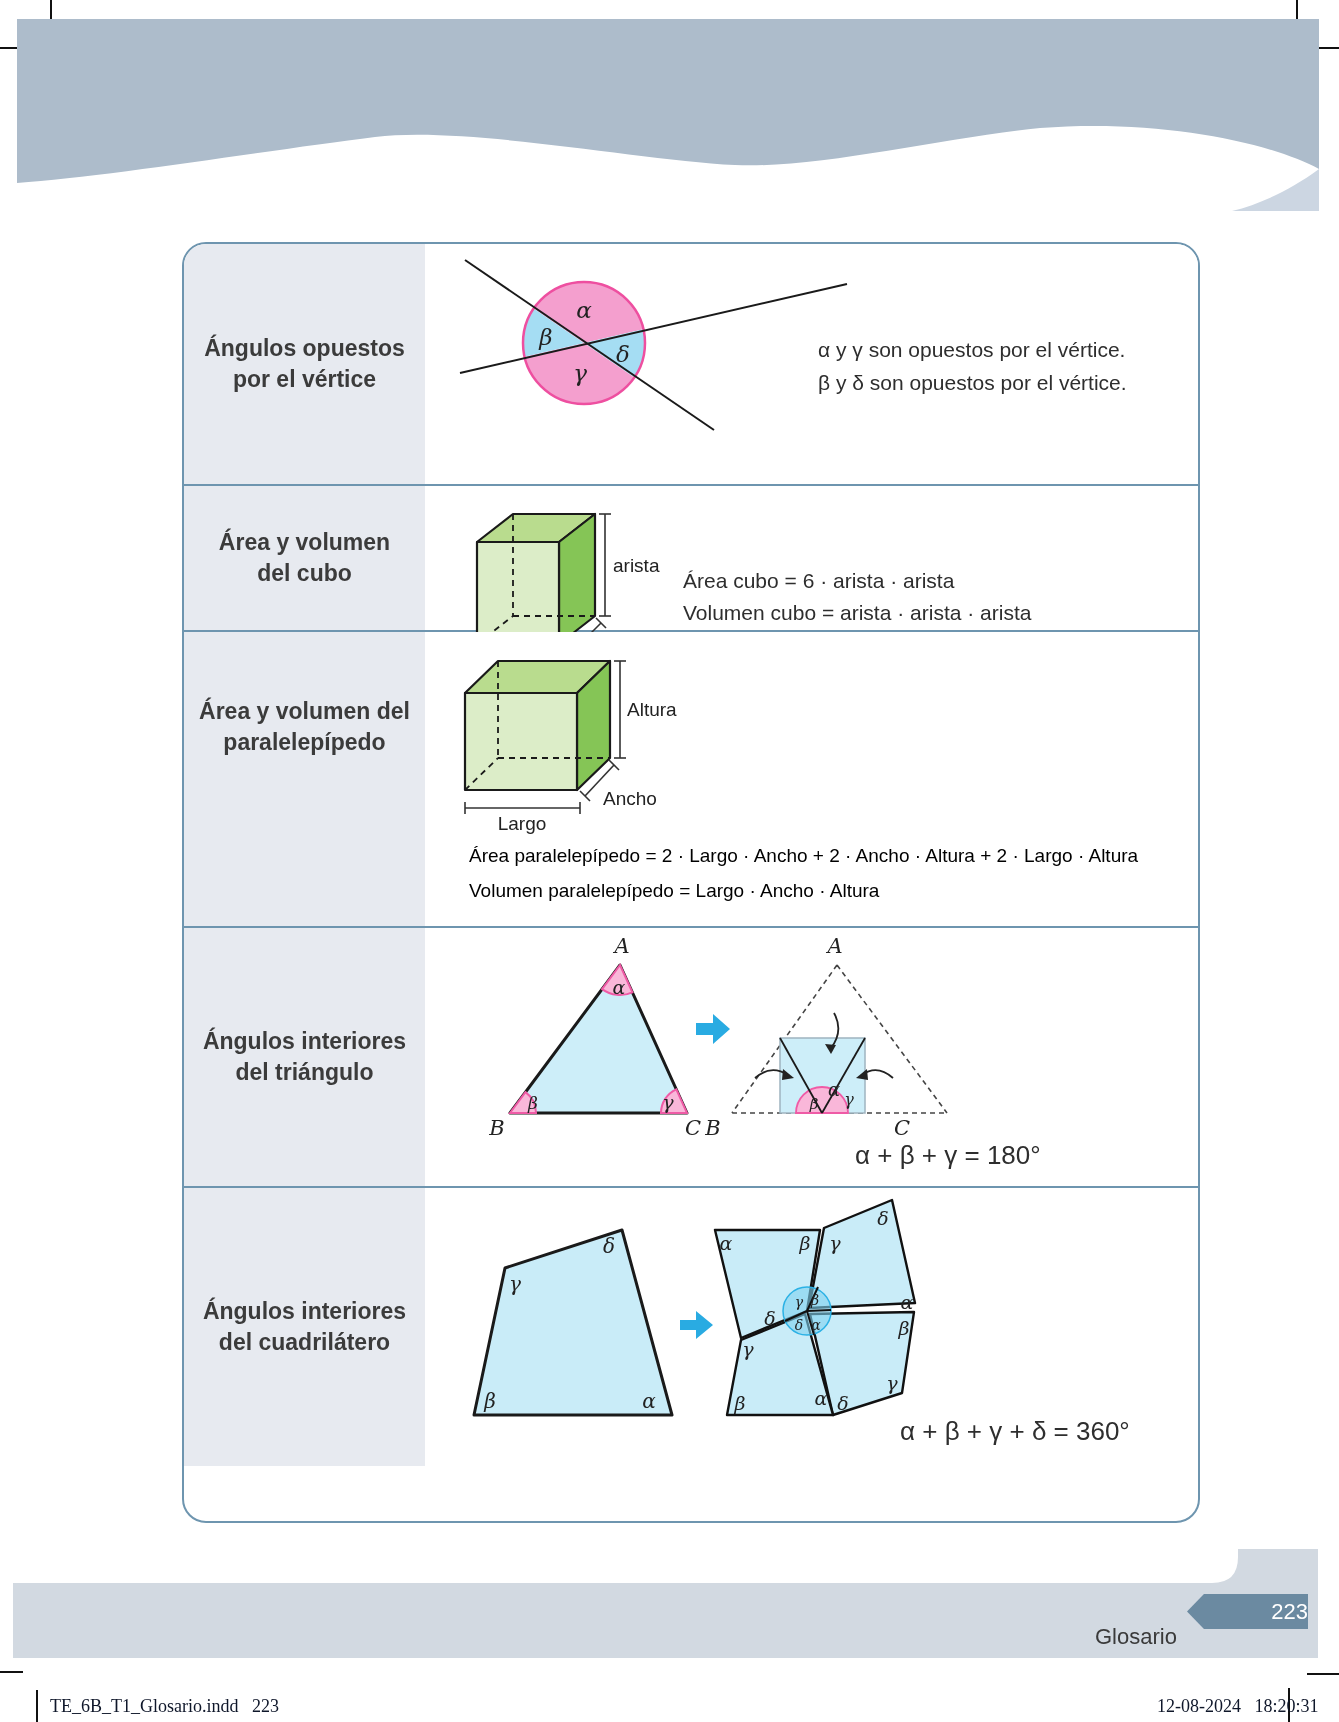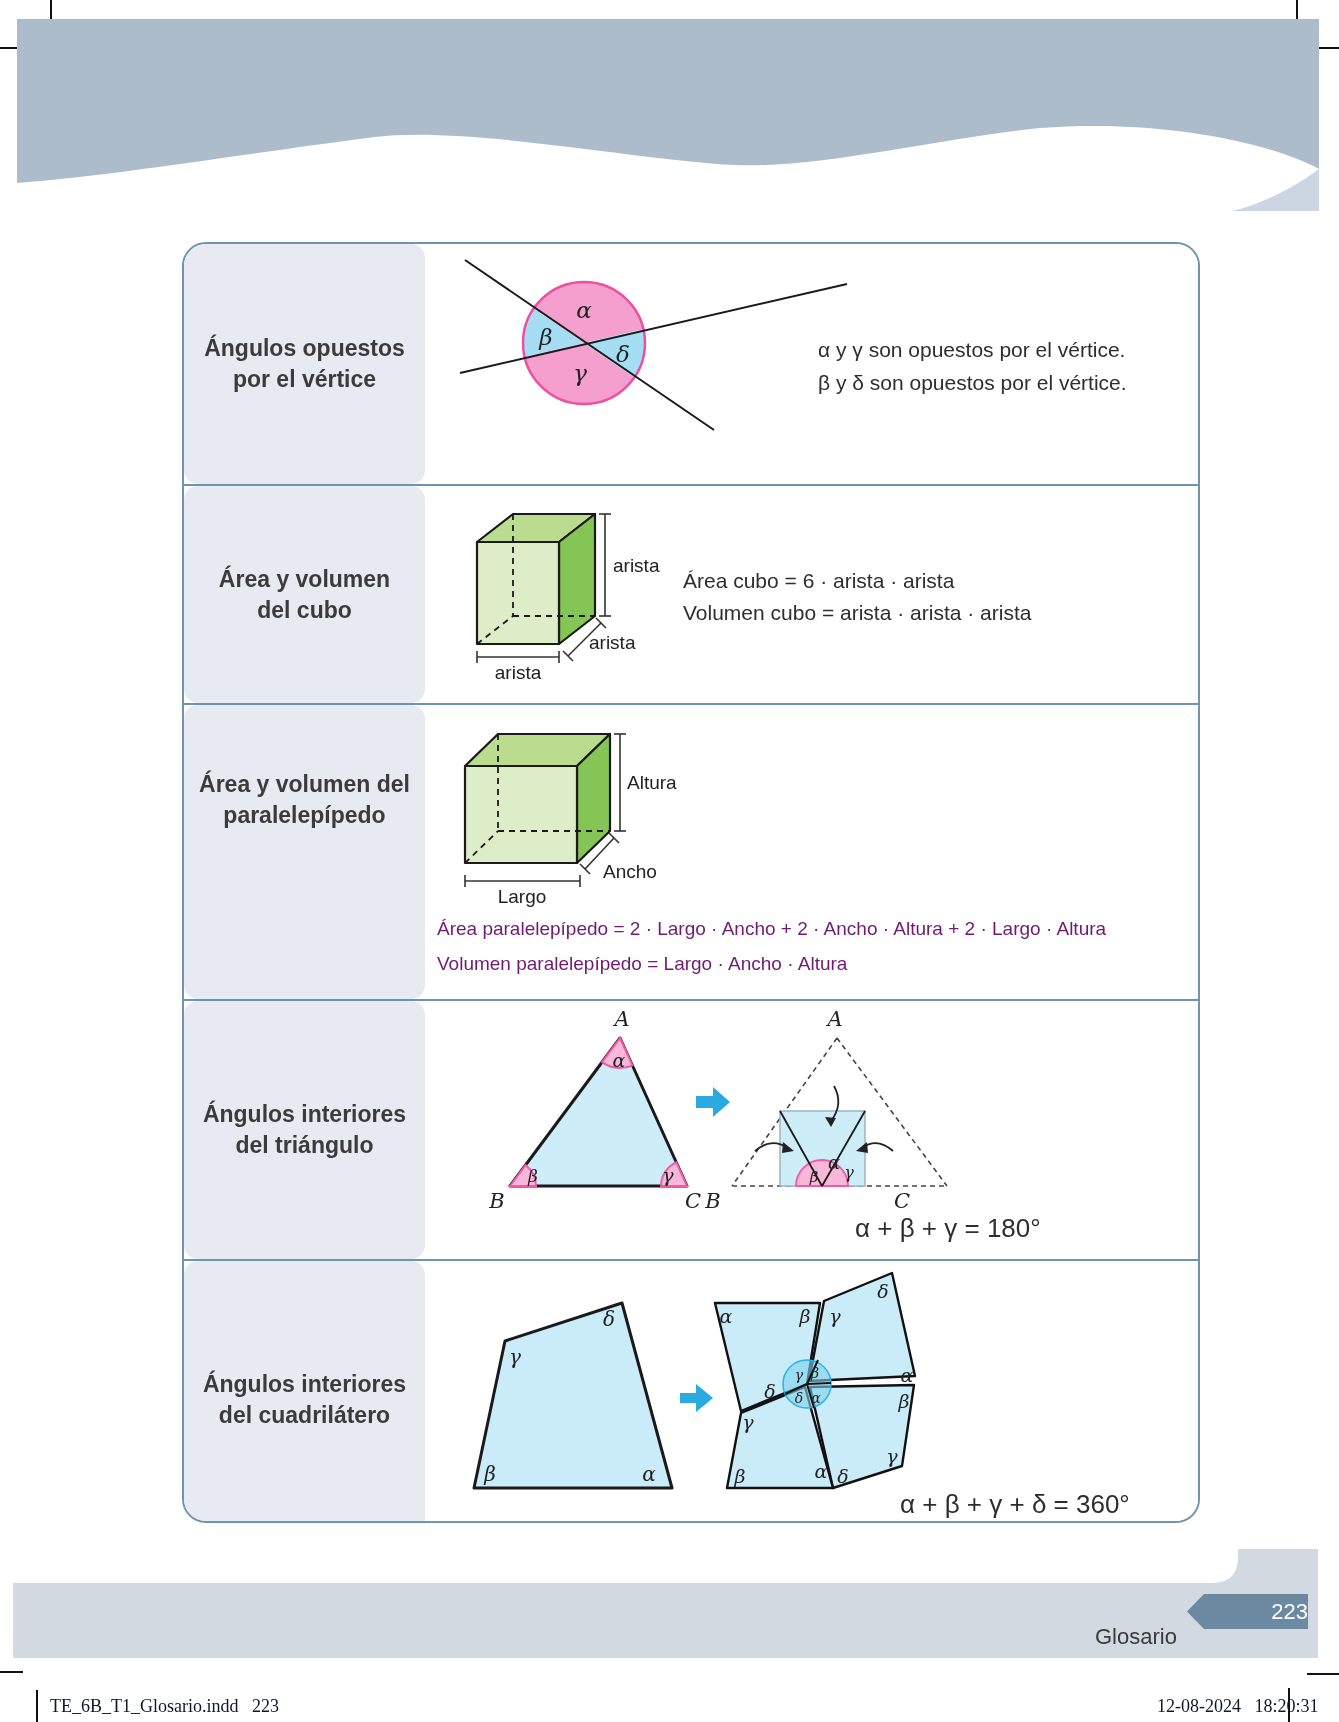--- a/index.html
+++ b/index.html
@@ -13,27 +13,27 @@
   .gtable{
     position:absolute;left:182px;top:242px;width:1018px;height:1281px;
     border:2px solid #6e95af;border-radius:24px;background:#fff;
     box-sizing:border-box;overflow:hidden;
   }
   .g-row{display:flex;box-sizing:border-box;}
   .g-row + .g-row{border-top:2px solid #6e95af;}
   .cell-term{
     width:241px;flex:0 0 241px;background:#e7eaf0;
     display:flex;flex-direction:column;justify-content:center;
-    text-align:center;color:#3b3b3b;font-size:23px;font-weight:700;line-height:31px;border-radius:14px;
+    text-align:center;color:#3b3b3b;font-size:23px;font-weight:700;line-height:31px;
   }
   .cell-body{position:relative;flex:1;background:#fff;}
   .cell-body svg{position:absolute;left:0;top:0;}
   .rowtext{position:absolute;font-size:21px;color:#2e2e2e;white-space:nowrap;text-align:right;}
   .formula2{position:absolute;font-size:21px;color:#2e2e2e;white-space:nowrap;}
-  .formula3{position:absolute;font-size:19px;color:#701a75;white-space:nowrap;}
+  .formula3{position:absolute;font-size:19px;color:#000000;white-space:nowrap;margin-left:32px;}
   .bigeq{position:absolute;font-size:26px;color:#2e2e2e;text-align:left;white-space:nowrap;}
   .glabel{font-family:"DejaVu Serif",serif;font-style:italic;fill:#222;}
   .dimlabel{font-family:"Liberation Sans",sans-serif;fill:#222;font-size:19px;}
   
   .glosario-label{position:absolute;left:1095px;top:1602px;font-size:22px;color:#3a3a3a;margin-top:22px;}
   .page-badge{
     position:absolute;left:1187px;top:1594px;width:121px;height:35px;background:#6b8aa1;
     clip-path:polygon(14% 0,100% 0,100% 100%,14% 100%,0 50%);
     color:#fff;font-size:22px;display:flex;align-items:center;justify-content:flex-end;
     padding-left:8px;box-sizing:border-box;
@@ -76,21 +76,21 @@
         <text class="glabel" x="159" y="74" font-size="23" text-anchor="middle">α</text>
         <text class="glabel" x="121" y="101" font-size="23" text-anchor="middle">β</text>
         <text class="glabel" x="198" y="118" font-size="23" text-anchor="middle">δ</text>
         <text class="glabel" x="155" y="137" font-size="23" text-anchor="middle">γ</text>
       </svg>
       <div class="rowtext" style="left:393px;top:94px">α y γ son opuestos por el vértice.</div>
       <div class="rowtext" style="left:393px;top:127px">β y δ son opuestos por el vértice.</div>
     </div>
   </div>
 
-  <div class="g-row" style="height:219px">
+  <div class="g-row" style="height:146px">
     <div class="cell-term">
       <div>Área y volumen</div>
       <div>del cubo</div>
     </div>
     <div class="cell-body">
       <svg width="777" height="203" viewBox="0 0 777 203">
         <polygon points="52,56 88,28 170,28 134,56" fill="#b9dc8e" stroke="#1a1a1a" stroke-width="2.2" stroke-linejoin="round"></polygon>
         <polygon points="134,56 170,28 170,130 134,158" fill="#85c556" stroke="#1a1a1a" stroke-width="2.2" stroke-linejoin="round"></polygon>
         <polygon points="52,56 134,56 134,158 52,158" fill="#dcedc8" stroke="#1a1a1a" stroke-width="2.2" stroke-linejoin="round"></polygon>
         <g stroke="#1a1a1a" stroke-width="1.8" stroke-dasharray="6,5">

